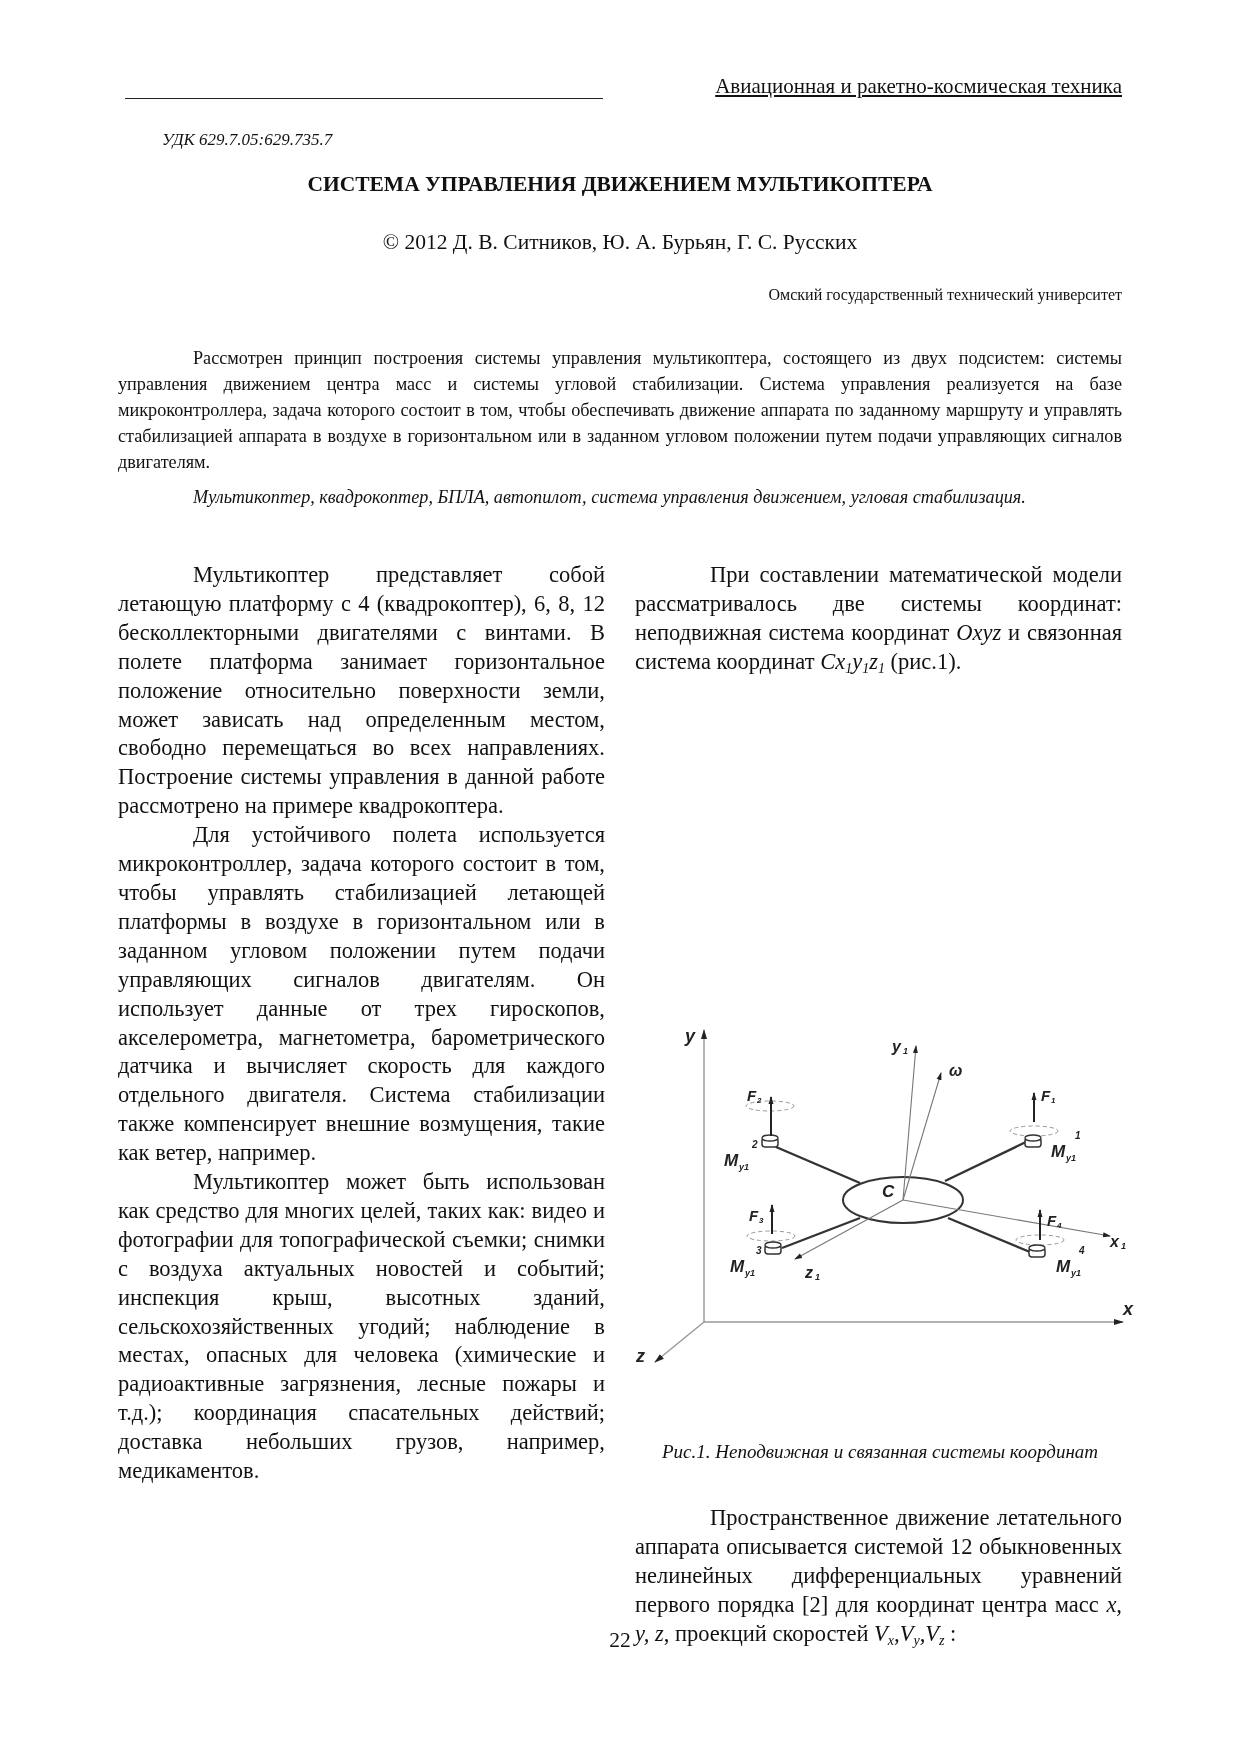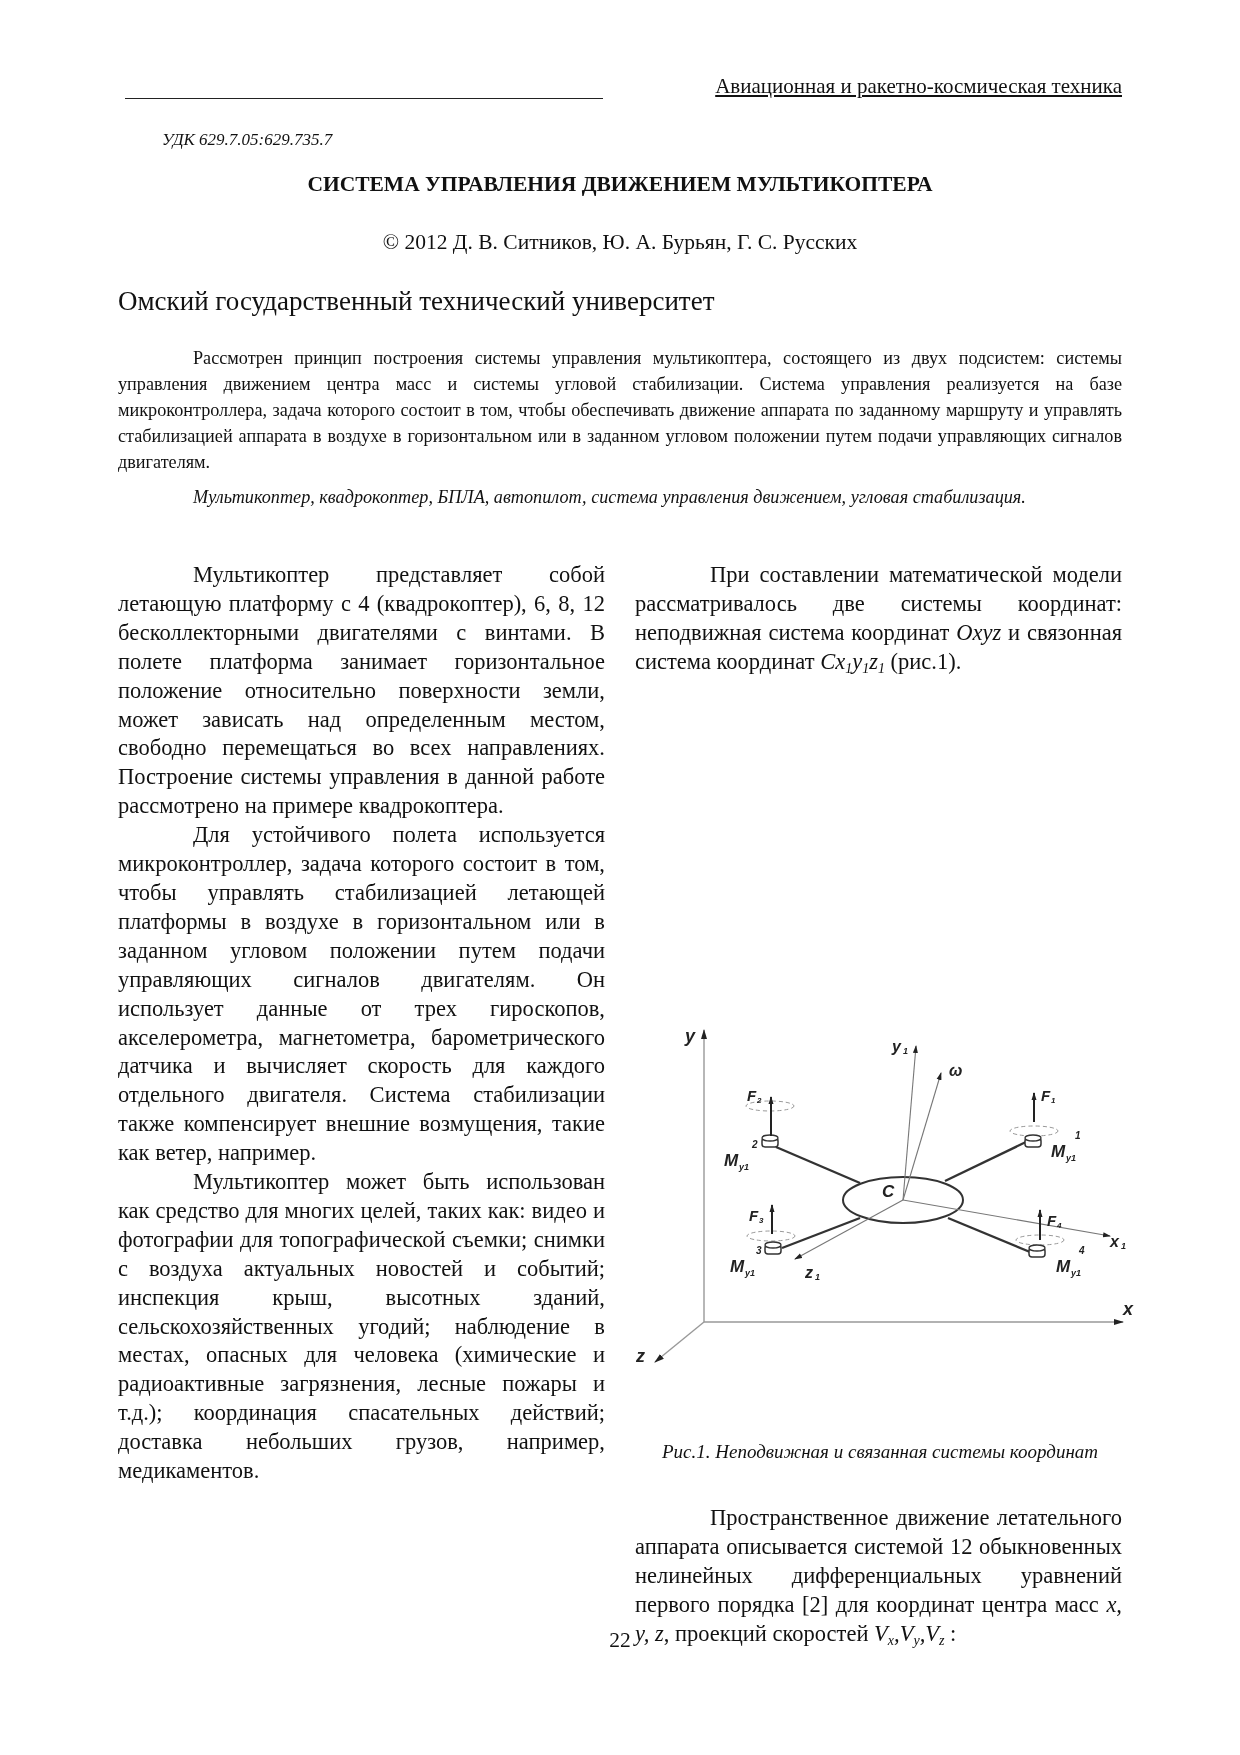--- a/index.html
+++ b/index.html
@@ -5,21 +5,21 @@
   html, body { margin:0; padding:0; background:#ffffff; }
   body { width:1240px; height:1755px; position:relative; overflow:hidden;
          font-family:"Liberation Serif", "DejaVu Serif", serif; color:#111; }
   .abs { position:absolute; }
   .runhead { left:125px; top:74px; width:997px; height:28px; }
   .runhead .line { position:absolute; left:0; top:24px; width:478px; border-top:1.5px solid #222; }
   .runhead .txt { position:absolute; right:0; top:0; font-size:21px; text-decoration:underline; white-space:nowrap; }
   .udk { left:118px; top:130px; font-size:17px; font-style:italic;margin-left:44px; }
   .title { left:118px; width:1004px; top:172px; text-align:center; font-weight:bold; font-size:21.5px; }
   .authors { left:118px; width:1004px; top:230px; text-align:center; font-size:21.5px; }
-  .univ { left:118px; width:1004px; top:286px; text-align:left; font-size:27px; }
+  .univ { left:118px; width:1004px; top:286px; text-align:right; font-size:16px; }
   .abstract { left:118px; width:1004px; top:345px; font-size:18.2px; line-height:26px; text-align:justify; text-indent:75px; }
   .keywords { left:118px; width:1004px; top:484px; font-size:18.2px; line-height:26px; text-align:justify; font-style:italic; text-indent:75px; }
   .col { width:487px; font-size:22.5px; line-height:28.9px; text-align:justify; }
   .col p { margin:0; text-indent:75px; }
   .left { left:118px; top:561px; }
   .right { left:635px; top:561px; }
   .heading { font-weight:bold; margin-top:29px !important; }
   .fig { left:635px; top:1015px; width:500px; height:360px; }
   .caption { left:635px; top:1441px; width:490px; font-size:19px; font-style:italic; text-align:center; white-space:nowrap; }
   .right2 { left:635px; top:1496px;margin-top:8px; }

